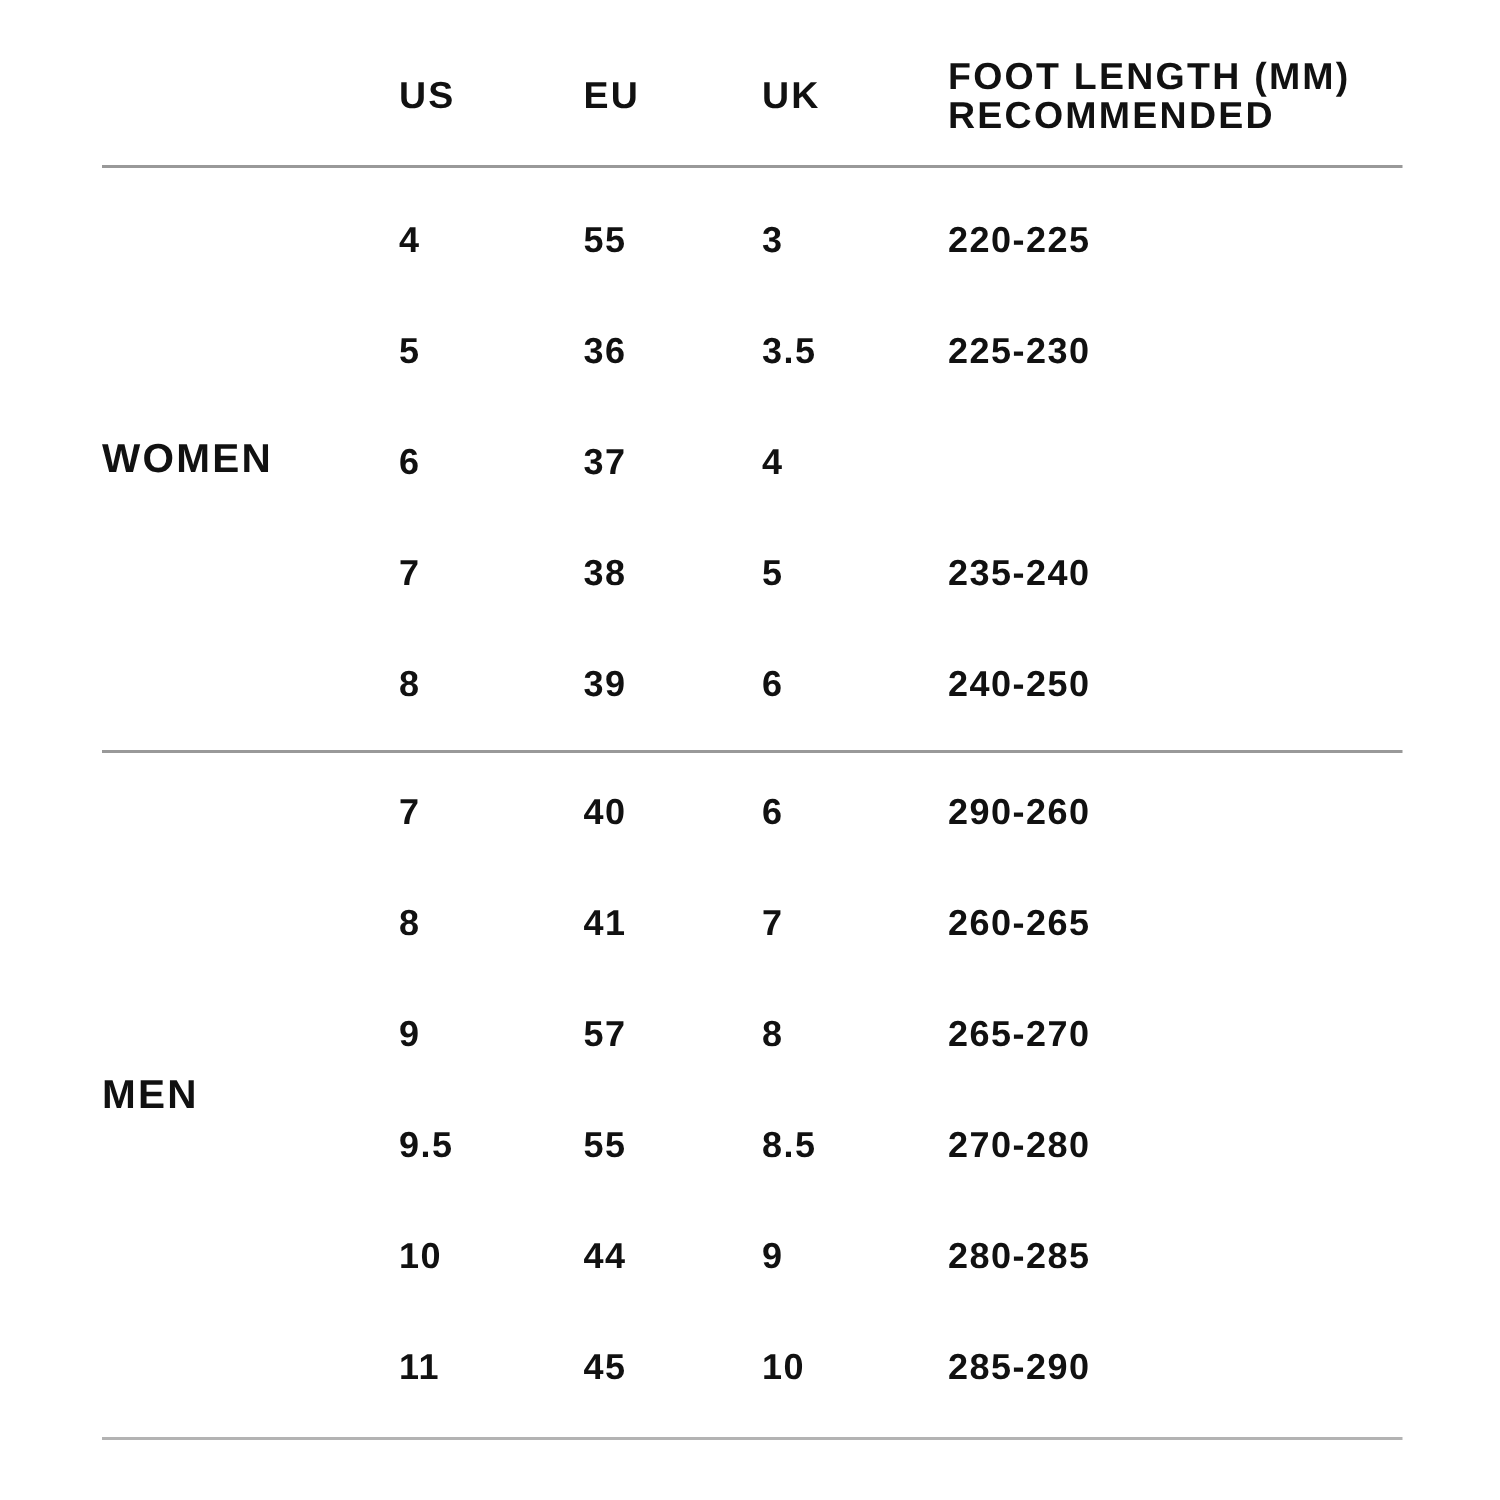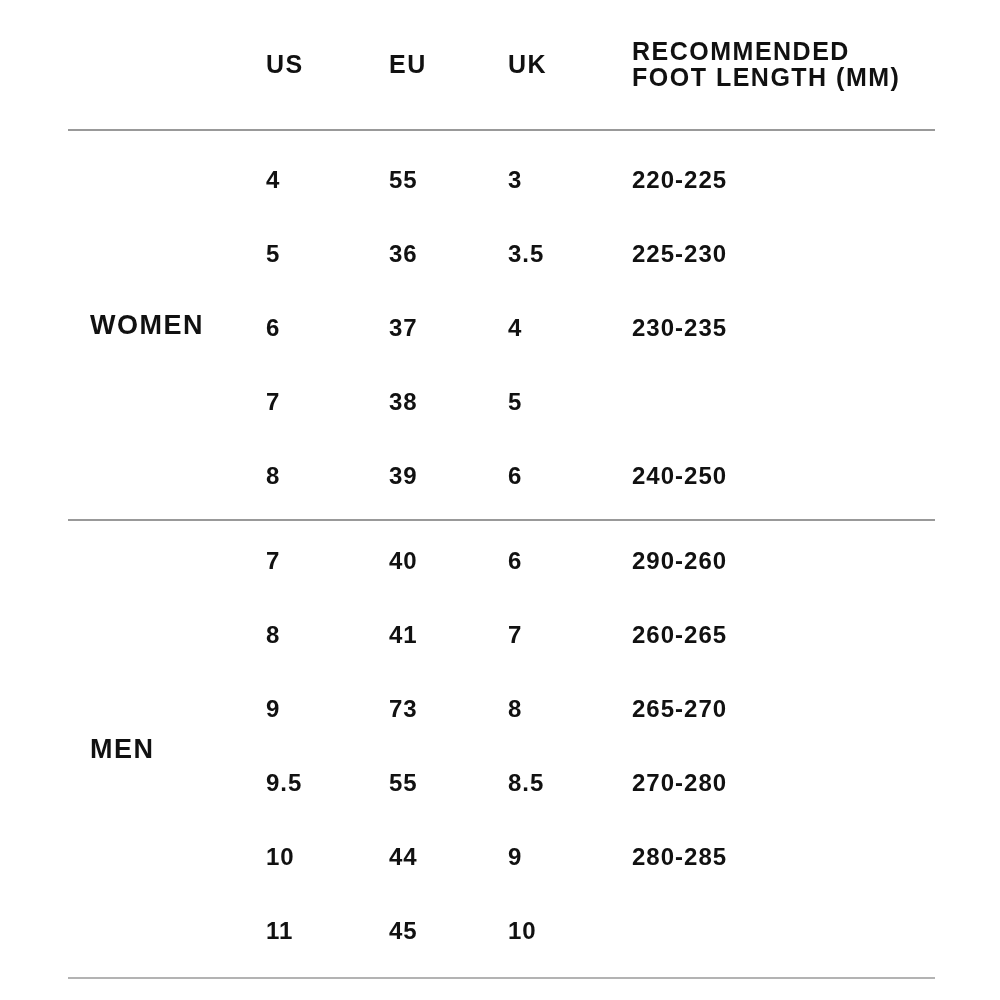--- a/index.html
+++ b/index.html
@@ -22,21 +22,21 @@
     position: relative;
     margin-left: 68px;
     width: 867px;
   }
   .grid {
     display: grid;
     grid-template-columns: 198px 123px 119px 124px 1fr;
   }
   .header-row {
     padding-top: 38px;
-    padding-bottom: 39px;
+    padding-bottom: 20px;
     align-items: center;
   }
   .col-head {
     font-size: 25px;
     letter-spacing: 1.5px;
     line-height: 26px;
   }
   .foot-head div {
     white-space: nowrap;
   }
@@ -60,37 +60,36 @@
     letter-spacing: 1px;
   }
   .cell { white-space: nowrap; }
   .group-label {
     position: absolute;
     left: 0;
     top: 50%;
     transform: translateY(-50%);
     font-size: 27px;
     letter-spacing: 1.5px;
-    margin-left: 22px;
   }
 </style>
 </head>
 <body>
 
 <div class="page">
   <div class="inner">
 
     <div class="grid header-row">
       <div class="cell"></div>
       <div class="cell col-head">US</div>
       <div class="cell col-head">EU</div>
       <div class="cell col-head">UK</div>
       <div class="cell col-head foot-head">
+        <div>FOOT LENGTH (MM)</div>
         <div>RECOMMENDED</div>
-        <div>FOOT LENGTH (MM)</div>
       </div>
     </div>
 
     <hr class="divider divider-dark">
 
     <div class="section section-women">
       <div class="group-label">WOMEN</div>
 
       <div class="grid row">
         <div class="cell"></div>
@@ -104,27 +103,27 @@
         <div class="cell">5</div>
         <div class="cell">36</div>
         <div class="cell">3.5</div>
         <div class="cell">225-230</div>
       </div>
       <div class="grid row">
         <div class="cell"></div>
         <div class="cell">6</div>
         <div class="cell">37</div>
         <div class="cell">4</div>
-        <div class="cell">230-235</div>
       </div>
       <div class="grid row">
         <div class="cell"></div>
         <div class="cell">7</div>
         <div class="cell">38</div>
         <div class="cell">5</div>
+        <div class="cell">235-240</div>
       </div>
       <div class="grid row">
         <div class="cell"></div>
         <div class="cell">8</div>
         <div class="cell">39</div>
         <div class="cell">6</div>
         <div class="cell">240-250</div>
       </div>
     </div>
 
@@ -143,21 +142,21 @@
       <div class="grid row">
         <div class="cell"></div>
         <div class="cell">8</div>
         <div class="cell">41</div>
         <div class="cell">7</div>
         <div class="cell">260-265</div>
       </div>
       <div class="grid row">
         <div class="cell"></div>
         <div class="cell">9</div>
-        <div class="cell">73</div>
+        <div class="cell">57</div>
         <div class="cell">8</div>
         <div class="cell">265-270</div>
       </div>
       <div class="grid row">
         <div class="cell"></div>
         <div class="cell">9.5</div>
         <div class="cell">55</div>
         <div class="cell">8.5</div>
         <div class="cell">270-280</div>
       </div>
@@ -166,19 +165,20 @@
         <div class="cell">10</div>
         <div class="cell">44</div>
         <div class="cell">9</div>
         <div class="cell">280-285</div>
       </div>
       <div class="grid row">
         <div class="cell"></div>
         <div class="cell">11</div>
         <div class="cell">45</div>
         <div class="cell">10</div>
+        <div class="cell">285-290</div>
       </div>
     </div>
 
     <hr class="divider divider-light">
 
   </div>
 </div>
 
 </body></html>

